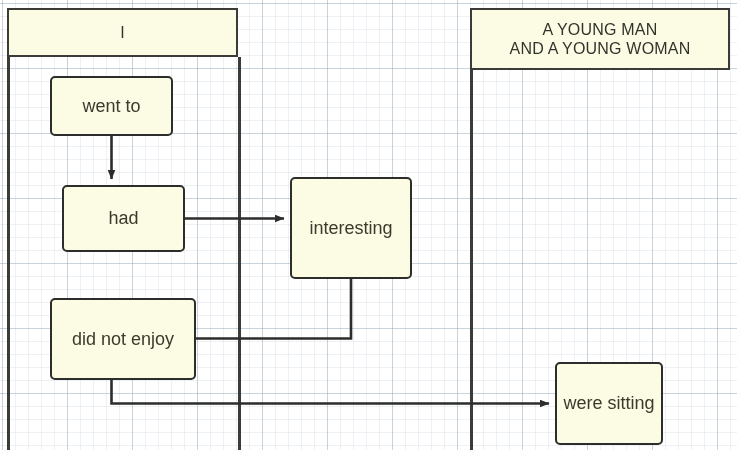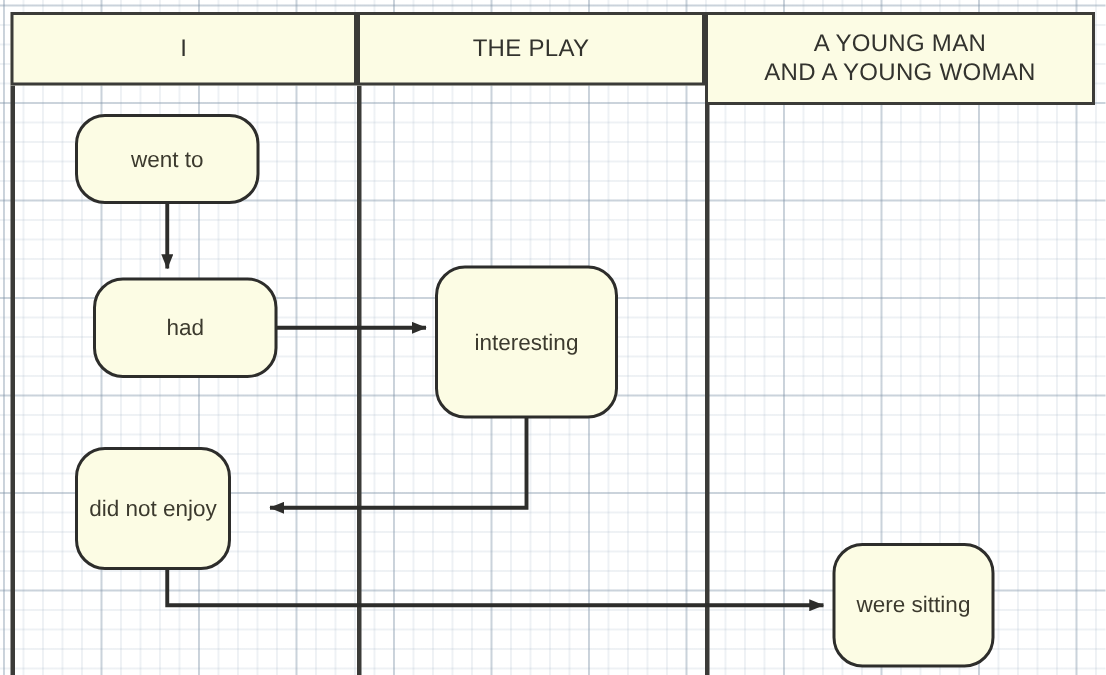--- a/index.html
+++ b/index.html
@@ -33,26 +33,26 @@
     color:#33332e;
     font-size:16px;
     line-height:19px;
     letter-spacing:0.2px;
     white-space:pre-line;
   }
   .node{
     position:absolute;
     background:#fcfce4;
     border:2.5px solid #2d2d2b;
-    border-radius:20px;
+    border-radius:5px;
     box-sizing:border-box;
     display:flex;align-items:center;justify-content:center;
     text-align:center;
     color:#3c3a2e;
-    font-size:15px;
+    font-size:18px;
   }
 </style>
 </head>
 <body>
 
 <div id="canvas">
 
   <svg id="svgLayer" xmlns="http://www.w3.org/2000/svg">
     <defs>
       <marker id="arrowhead" markerWidth="10" markerHeight="8" refX="9.5" refY="4" orient="auto" markerUnits="userSpaceOnUse">
@@ -68,28 +68,27 @@
 
     <path d="M173,218.5 L284,218.5" fill="none" stroke="#2d2d2b" stroke-width="2.6" marker-end="url(#arrowhead)"></path>
 
     <path d="M351,258 L351,338.5 L180,338.5" fill="none" stroke="#2d2d2b" stroke-width="2.6" marker-end="url(#arrowhead)"></path>
 
     <path d="M111.5,380 L111.5,403.5 L549,403.5" fill="none" stroke="#2d2d2b" stroke-width="2.6" marker-end="url(#arrowhead)"></path>
   </svg>
 
   <div class="hdr-cell" style="left:7px;top:8px;width:231px;height:49px;">I</div>
 
-  <div class="hdr-cell" style="left:238px;top:8px;width:232px;height:49px;">THE PLAY</div>
 
   <div class="hdr-cell" style="left:470px;top:8px;width:260px;height:62px;">A YOUNG MAN
 AND A YOUNG WOMAN</div>
 
   <div class="node" style="left:50px;top:76px;width:123px;height:60px;">went to</div>
 
   <div class="node" style="left:62px;top:185px;width:123px;height:67px;">had</div>
 
   <div class="node" style="left:290px;top:177px;width:122px;height:102px;">interesting</div>
 
-  <div class="node" style="left:50px;top:298px;width:104px;height:82px;">did not enjoy</div>
+  <div class="node" style="left:50px;top:298px;width:146px;height:82px;">did not enjoy</div>
 
   <div class="node" style="left:555px;top:362px;width:108px;height:83px;">were sitting</div>
 
 </div>
 
 </body></html>

